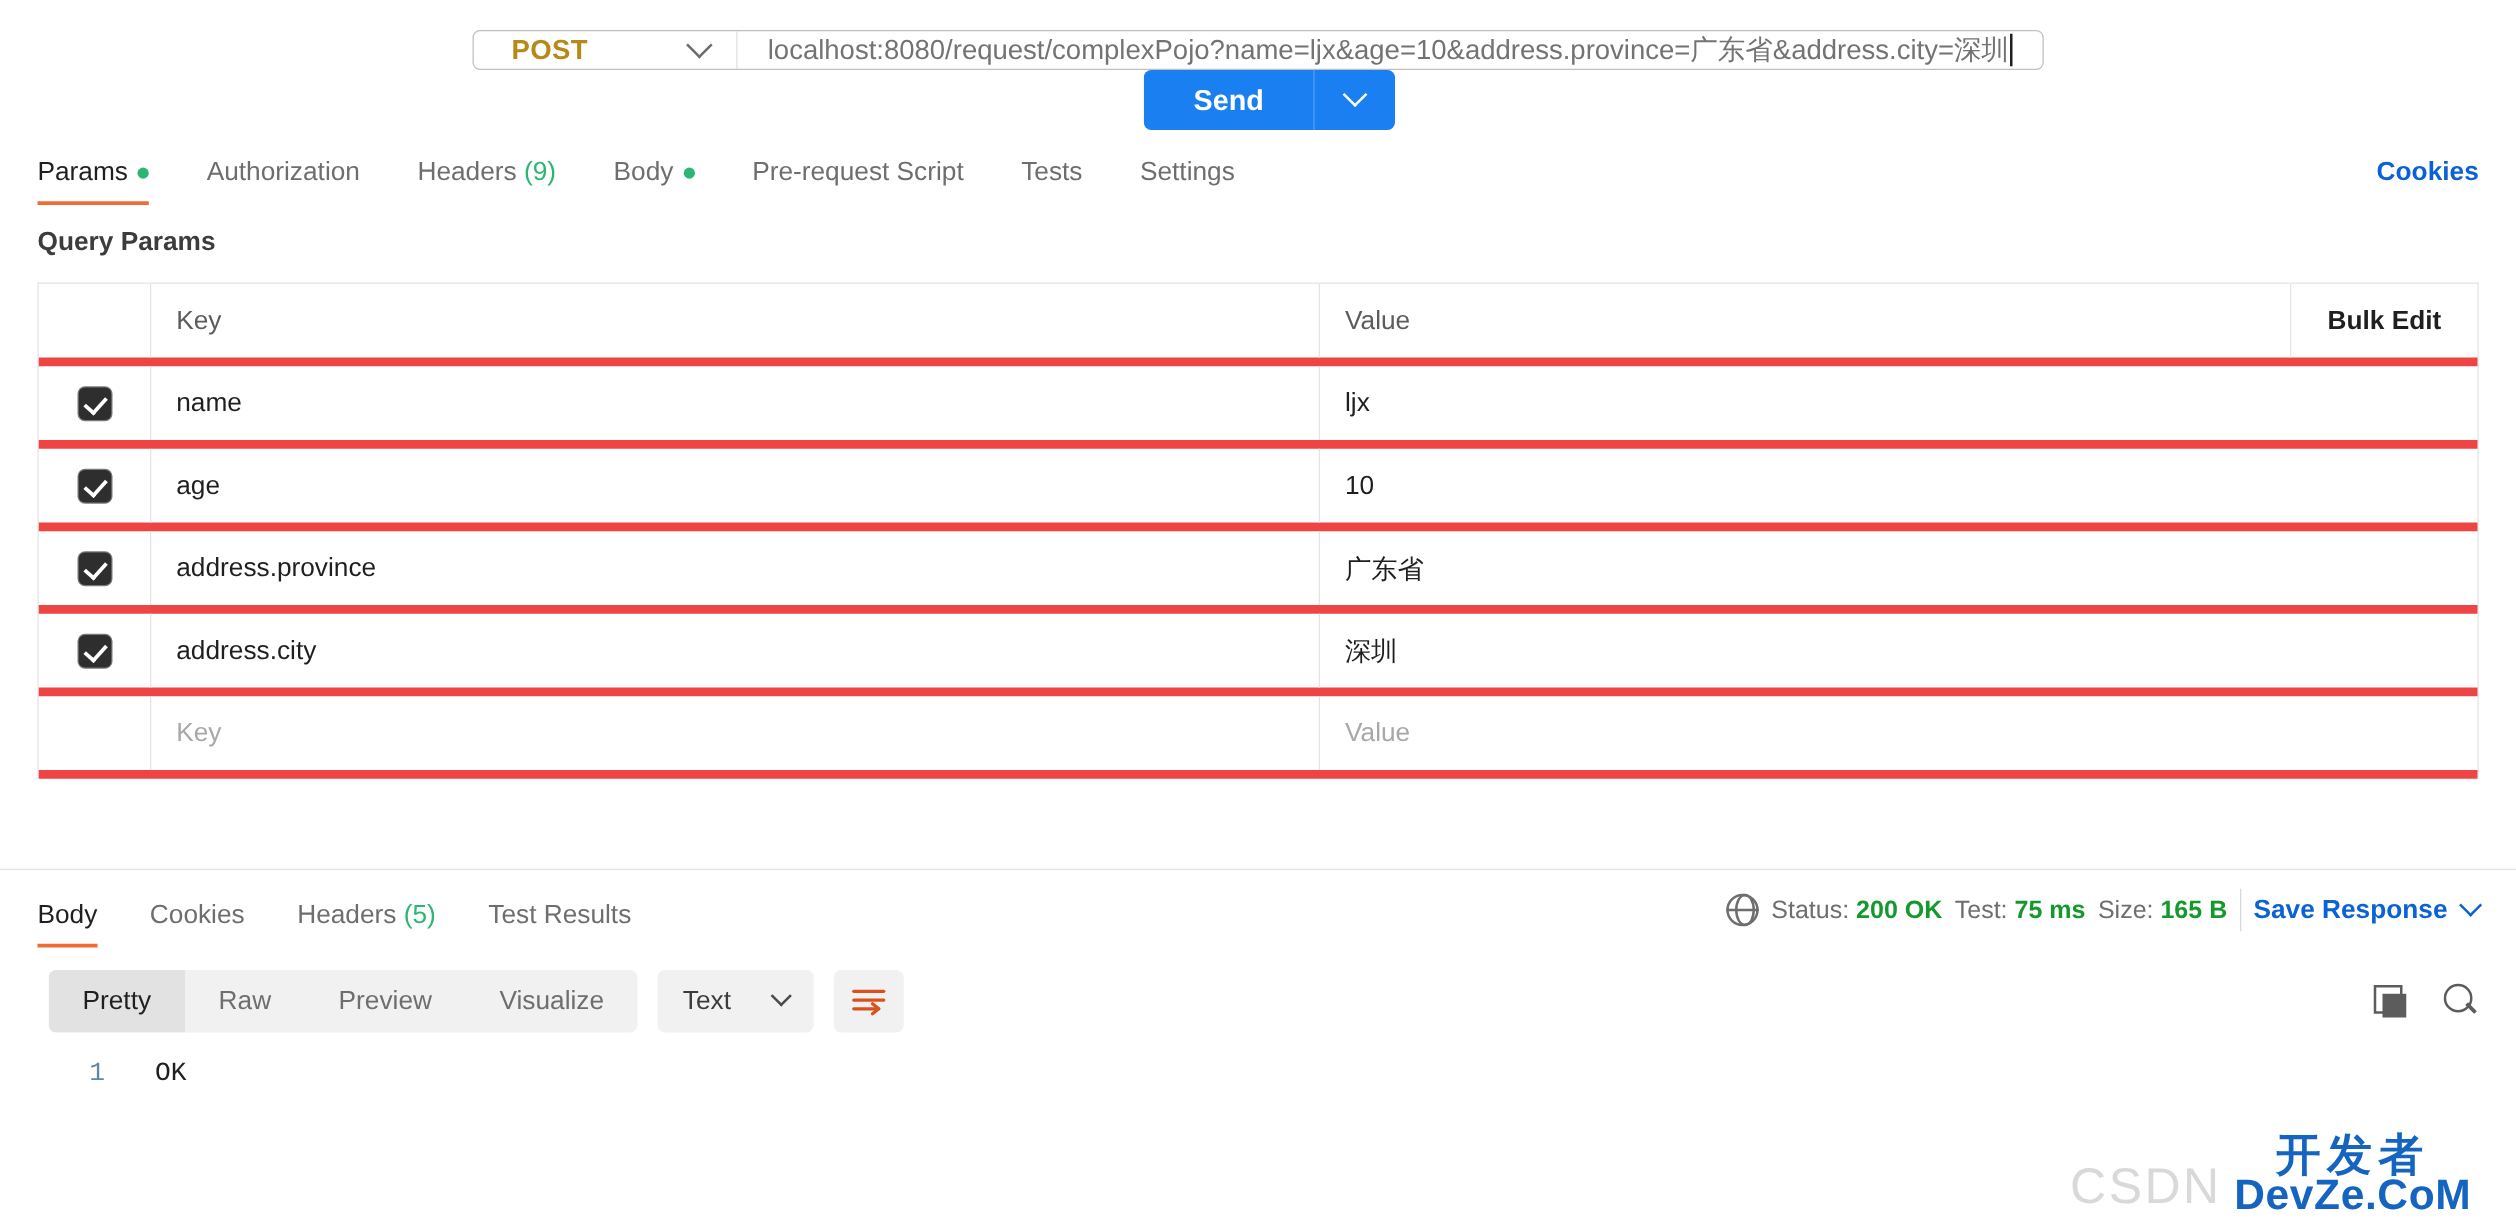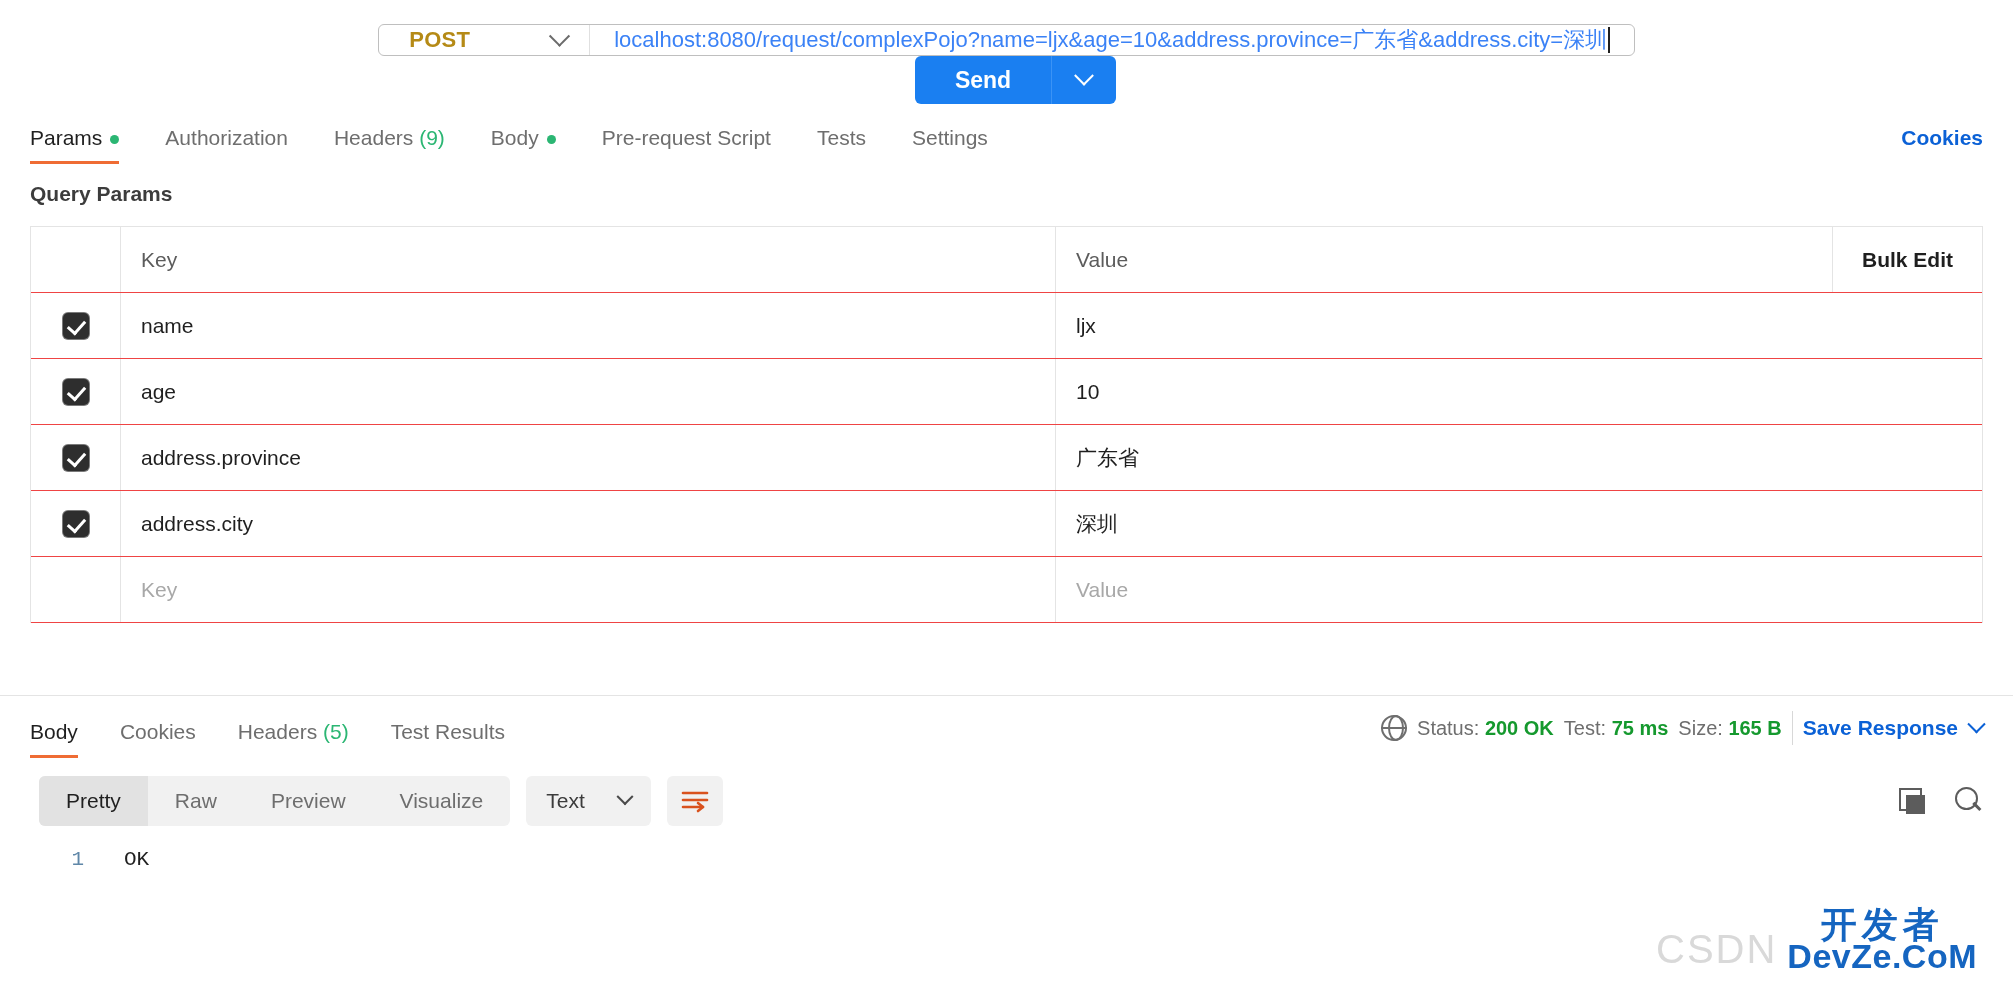--- a/index.html
+++ b/index.html
@@ -49,21 +49,21 @@
     border-right: 2.2px solid #6b6b6b;
     border-bottom: 2.2px solid #6b6b6b;
     transform: rotate(45deg) translate(-3px,-3px);
   }
   .url-text {
     flex: 1;
     display: flex;
     align-items: center;
     padding: 0 24px;
     font-size: 22px;
-    color: #3b82f6;
+    color: #737373;
     white-space: nowrap;
     overflow: hidden;
     cursor: text;
   }
   .caret {
     display: inline-block;
     width: 1.6px;
     height: 26px;
     background: #202020;
     margin-left: 1px;
@@ -148,21 +148,21 @@
     font-weight: 700;
     color: #3c3c3c;
   }
   .table {
     margin: 20px 30px 0 30px;
     border: 1px solid #e4e4e4;
     border-bottom: none;
   }
   .trow {
     display: flex;
-    border-bottom: 1px solid #ef4444;
+    border-bottom: 7px solid #ef4444;
     min-height: 66px;
     align-items: stretch;
   }
   .cell-check {
     width: 90px;
     display: flex;
     align-items: center;
     justify-content: center;
     border-right: 1px solid #e4e4e4;
   }

